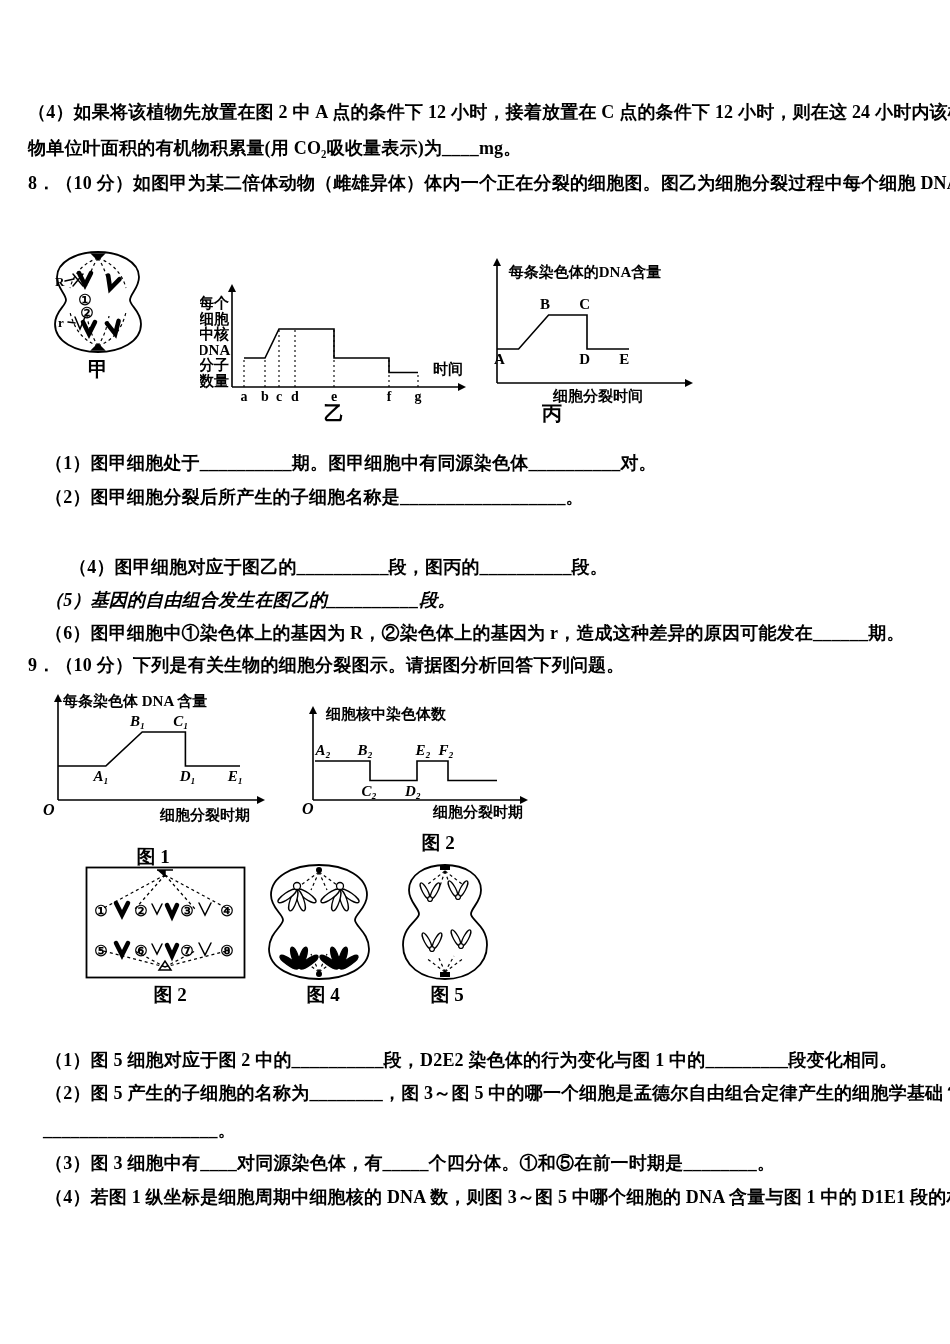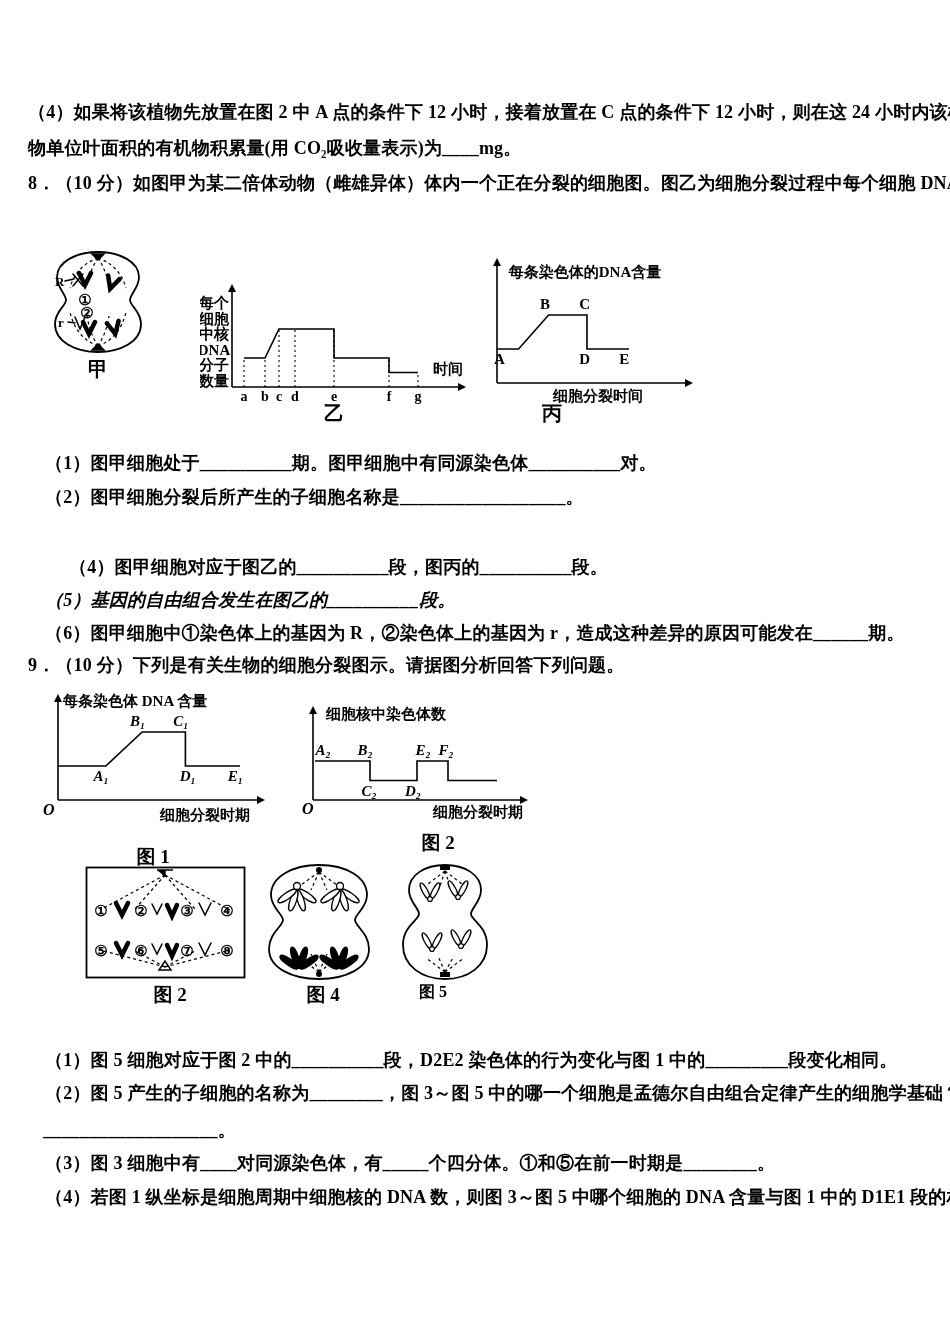--- a/index.html
+++ b/index.html
@@ -263,21 +263,21 @@
       <ellipse class="wpet" cx="-5" cy="-9" rx="2.6" ry="9" transform="rotate(-28 -5 -9)"></ellipse>
       <ellipse class="wpet" cx="5" cy="-9" rx="2.6" ry="9" transform="rotate(28 5 -9)"></ellipse>
       <circle class="wpet" cx="0" cy="-1" r="2.4"></circle>
     </g>
     <g transform="translate(63,85)">
       <ellipse class="wpet" cx="-5" cy="-9" rx="2.6" ry="9" transform="rotate(-28 -5 -9)"></ellipse>
       <ellipse class="wpet" cx="5" cy="-9" rx="2.6" ry="9" transform="rotate(28 5 -9)"></ellipse>
       <circle class="wpet" cx="0" cy="-1" r="2.4"></circle>
     </g>
   </svg>
-  <div class="cap" style="left:395px;top:982px;width:76px;font-size:16px;">图 5</div>
+  <div class="cap" style="left:409px;top:982px;width:76px;font-size:19px;">图 5</div>
 
   <div class="tl" style="left:45px;top:1047px;">（1）图 5 细胞对应于图 2 中的__________段，D2E2 染色体的行为变化与图 1 中的_________段变化相同。</div>
   <div class="tl" style="left:45px;top:1080px;">（2）图 5 产生的子细胞的名称为________，图 3～图 5 中的哪一个细胞是孟德尔自由组合定律产生的细胞学基础？__</div>
   <div class="tl" style="left:43px;top:1117px;">___________________。</div>
   <div class="tl" style="left:45px;top:1150px;">（3）图 3 细胞中有____对同源染色体，有_____个四分体。①和⑤在前一时期是________。</div>
   <div class="tl" style="left:45px;top:1184px;">（4）若图 1 纵坐标是细胞周期中细胞核的 DNA 数，则图 3～图 5 中哪个细胞的 DNA 含量与图 1 中的 D1E1 段的相等？</div>
 
 </div>
 
 </body></html>

